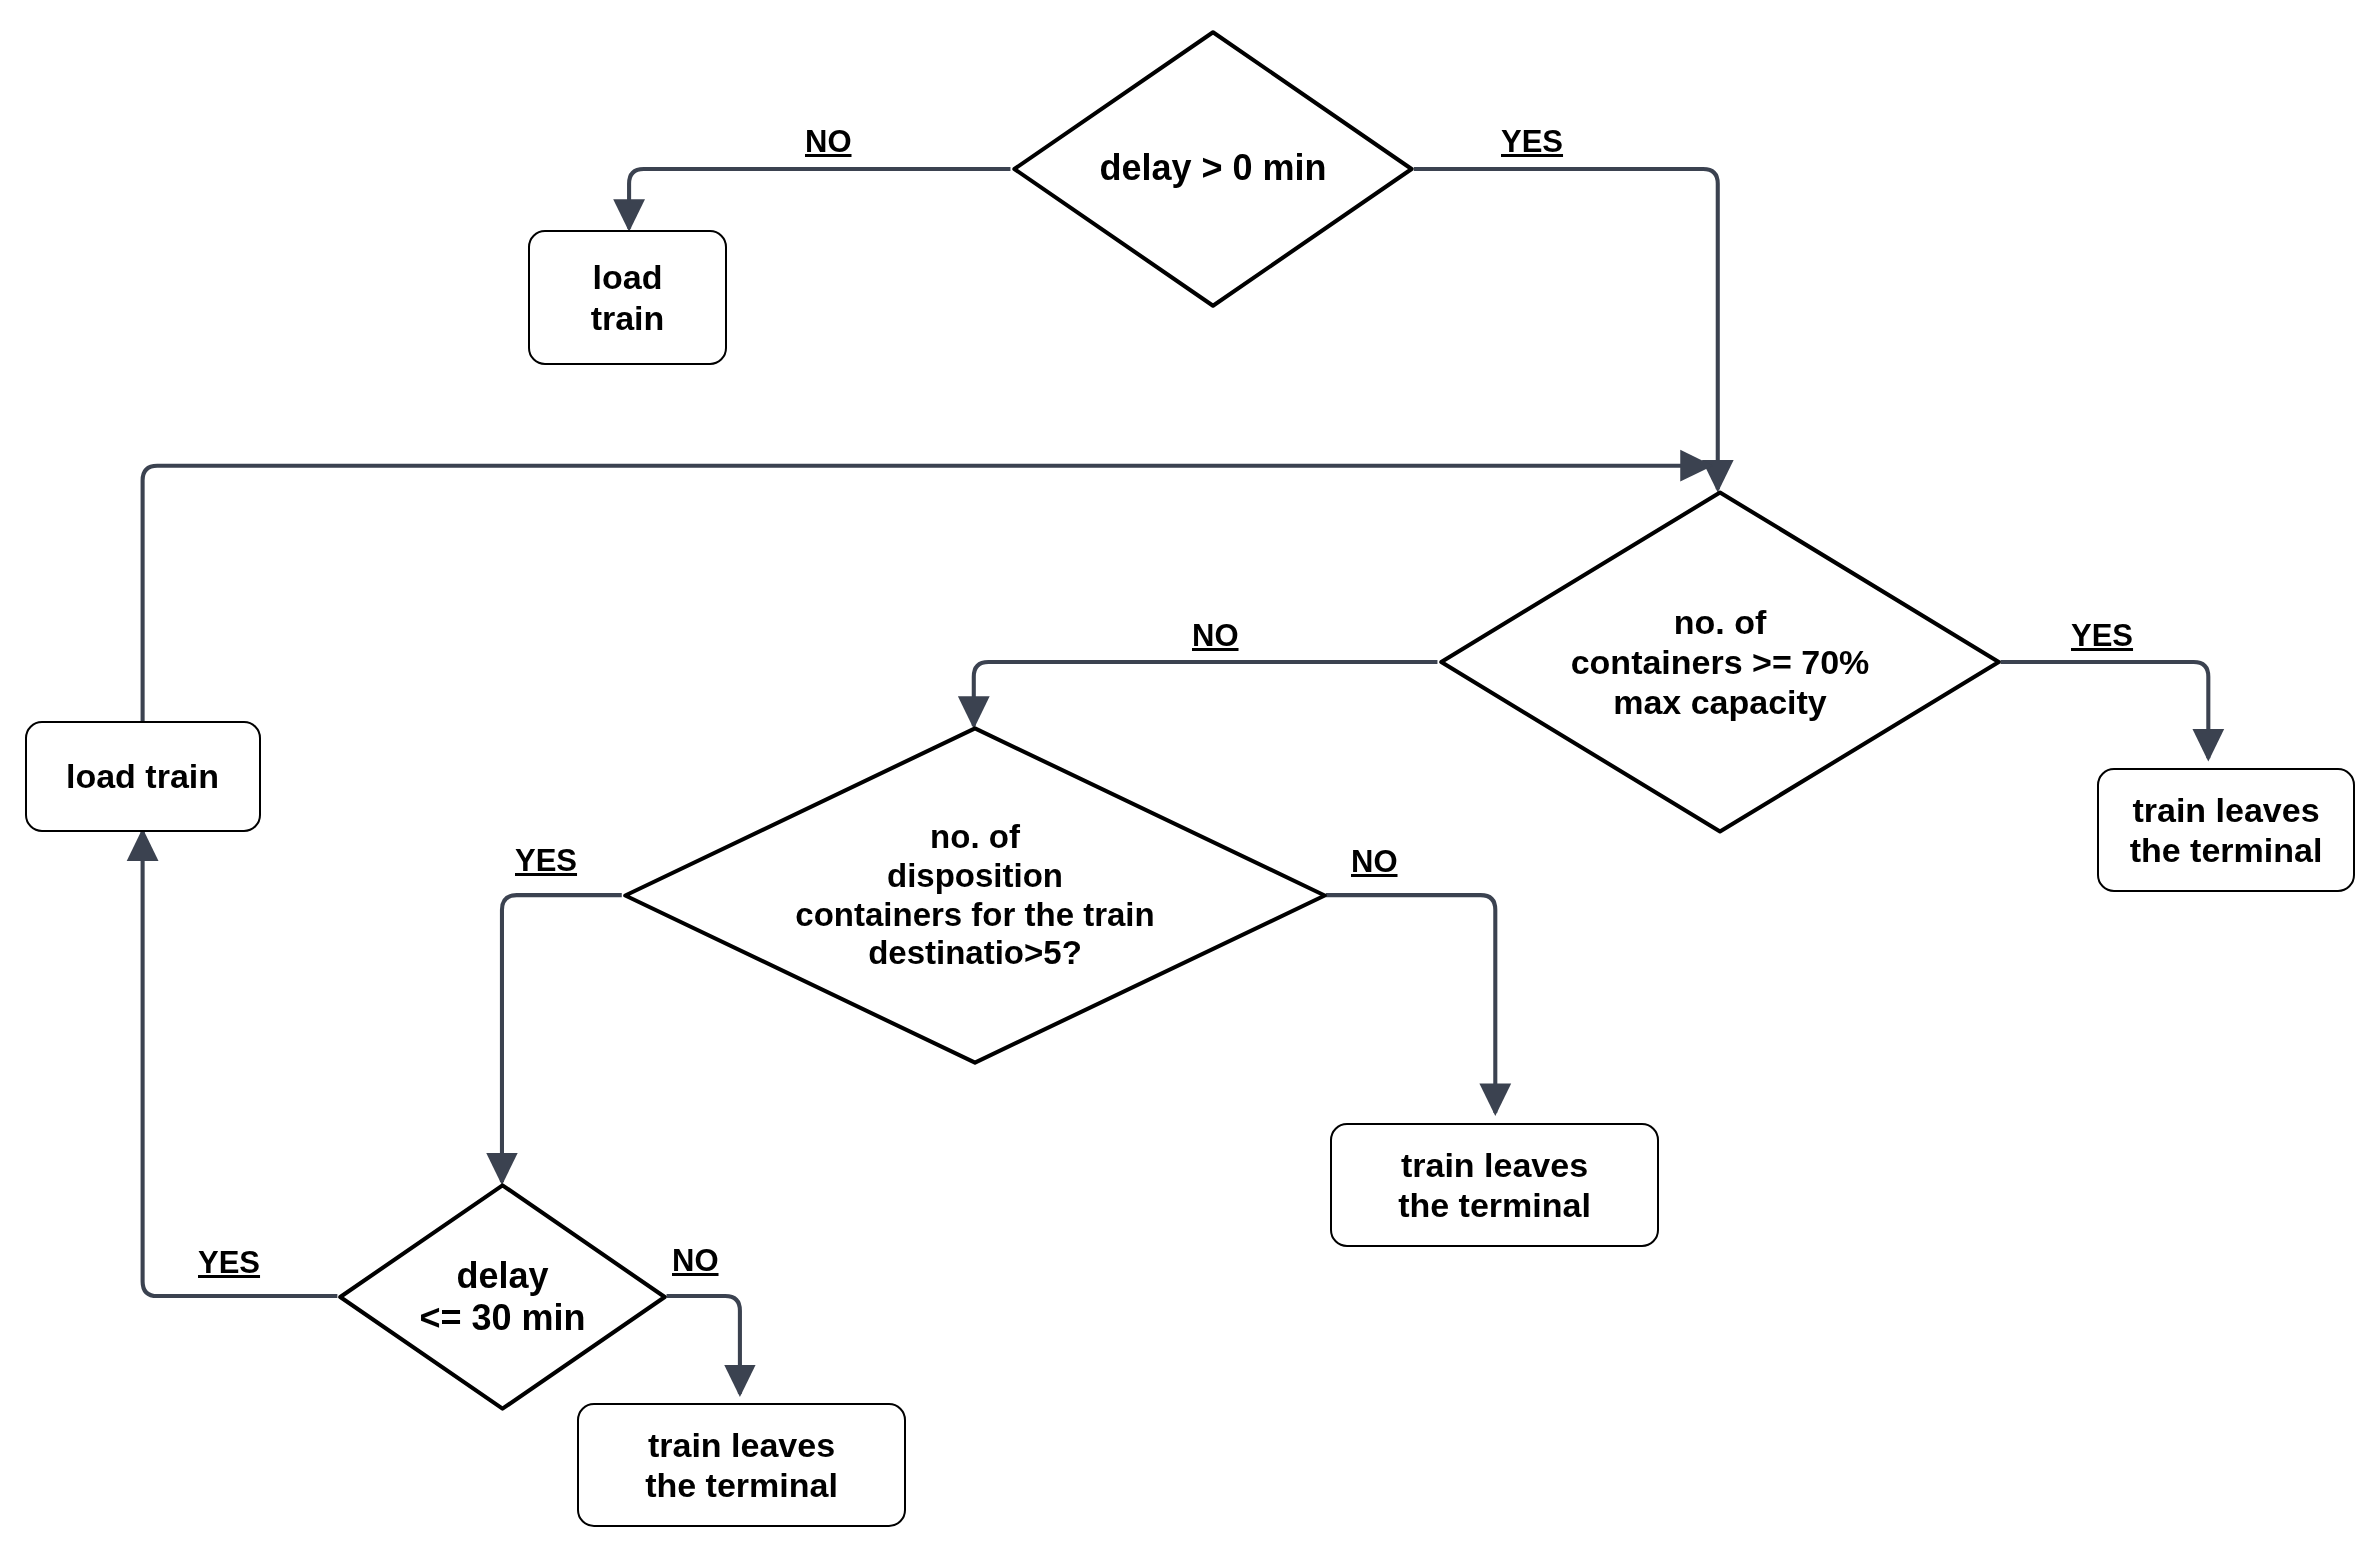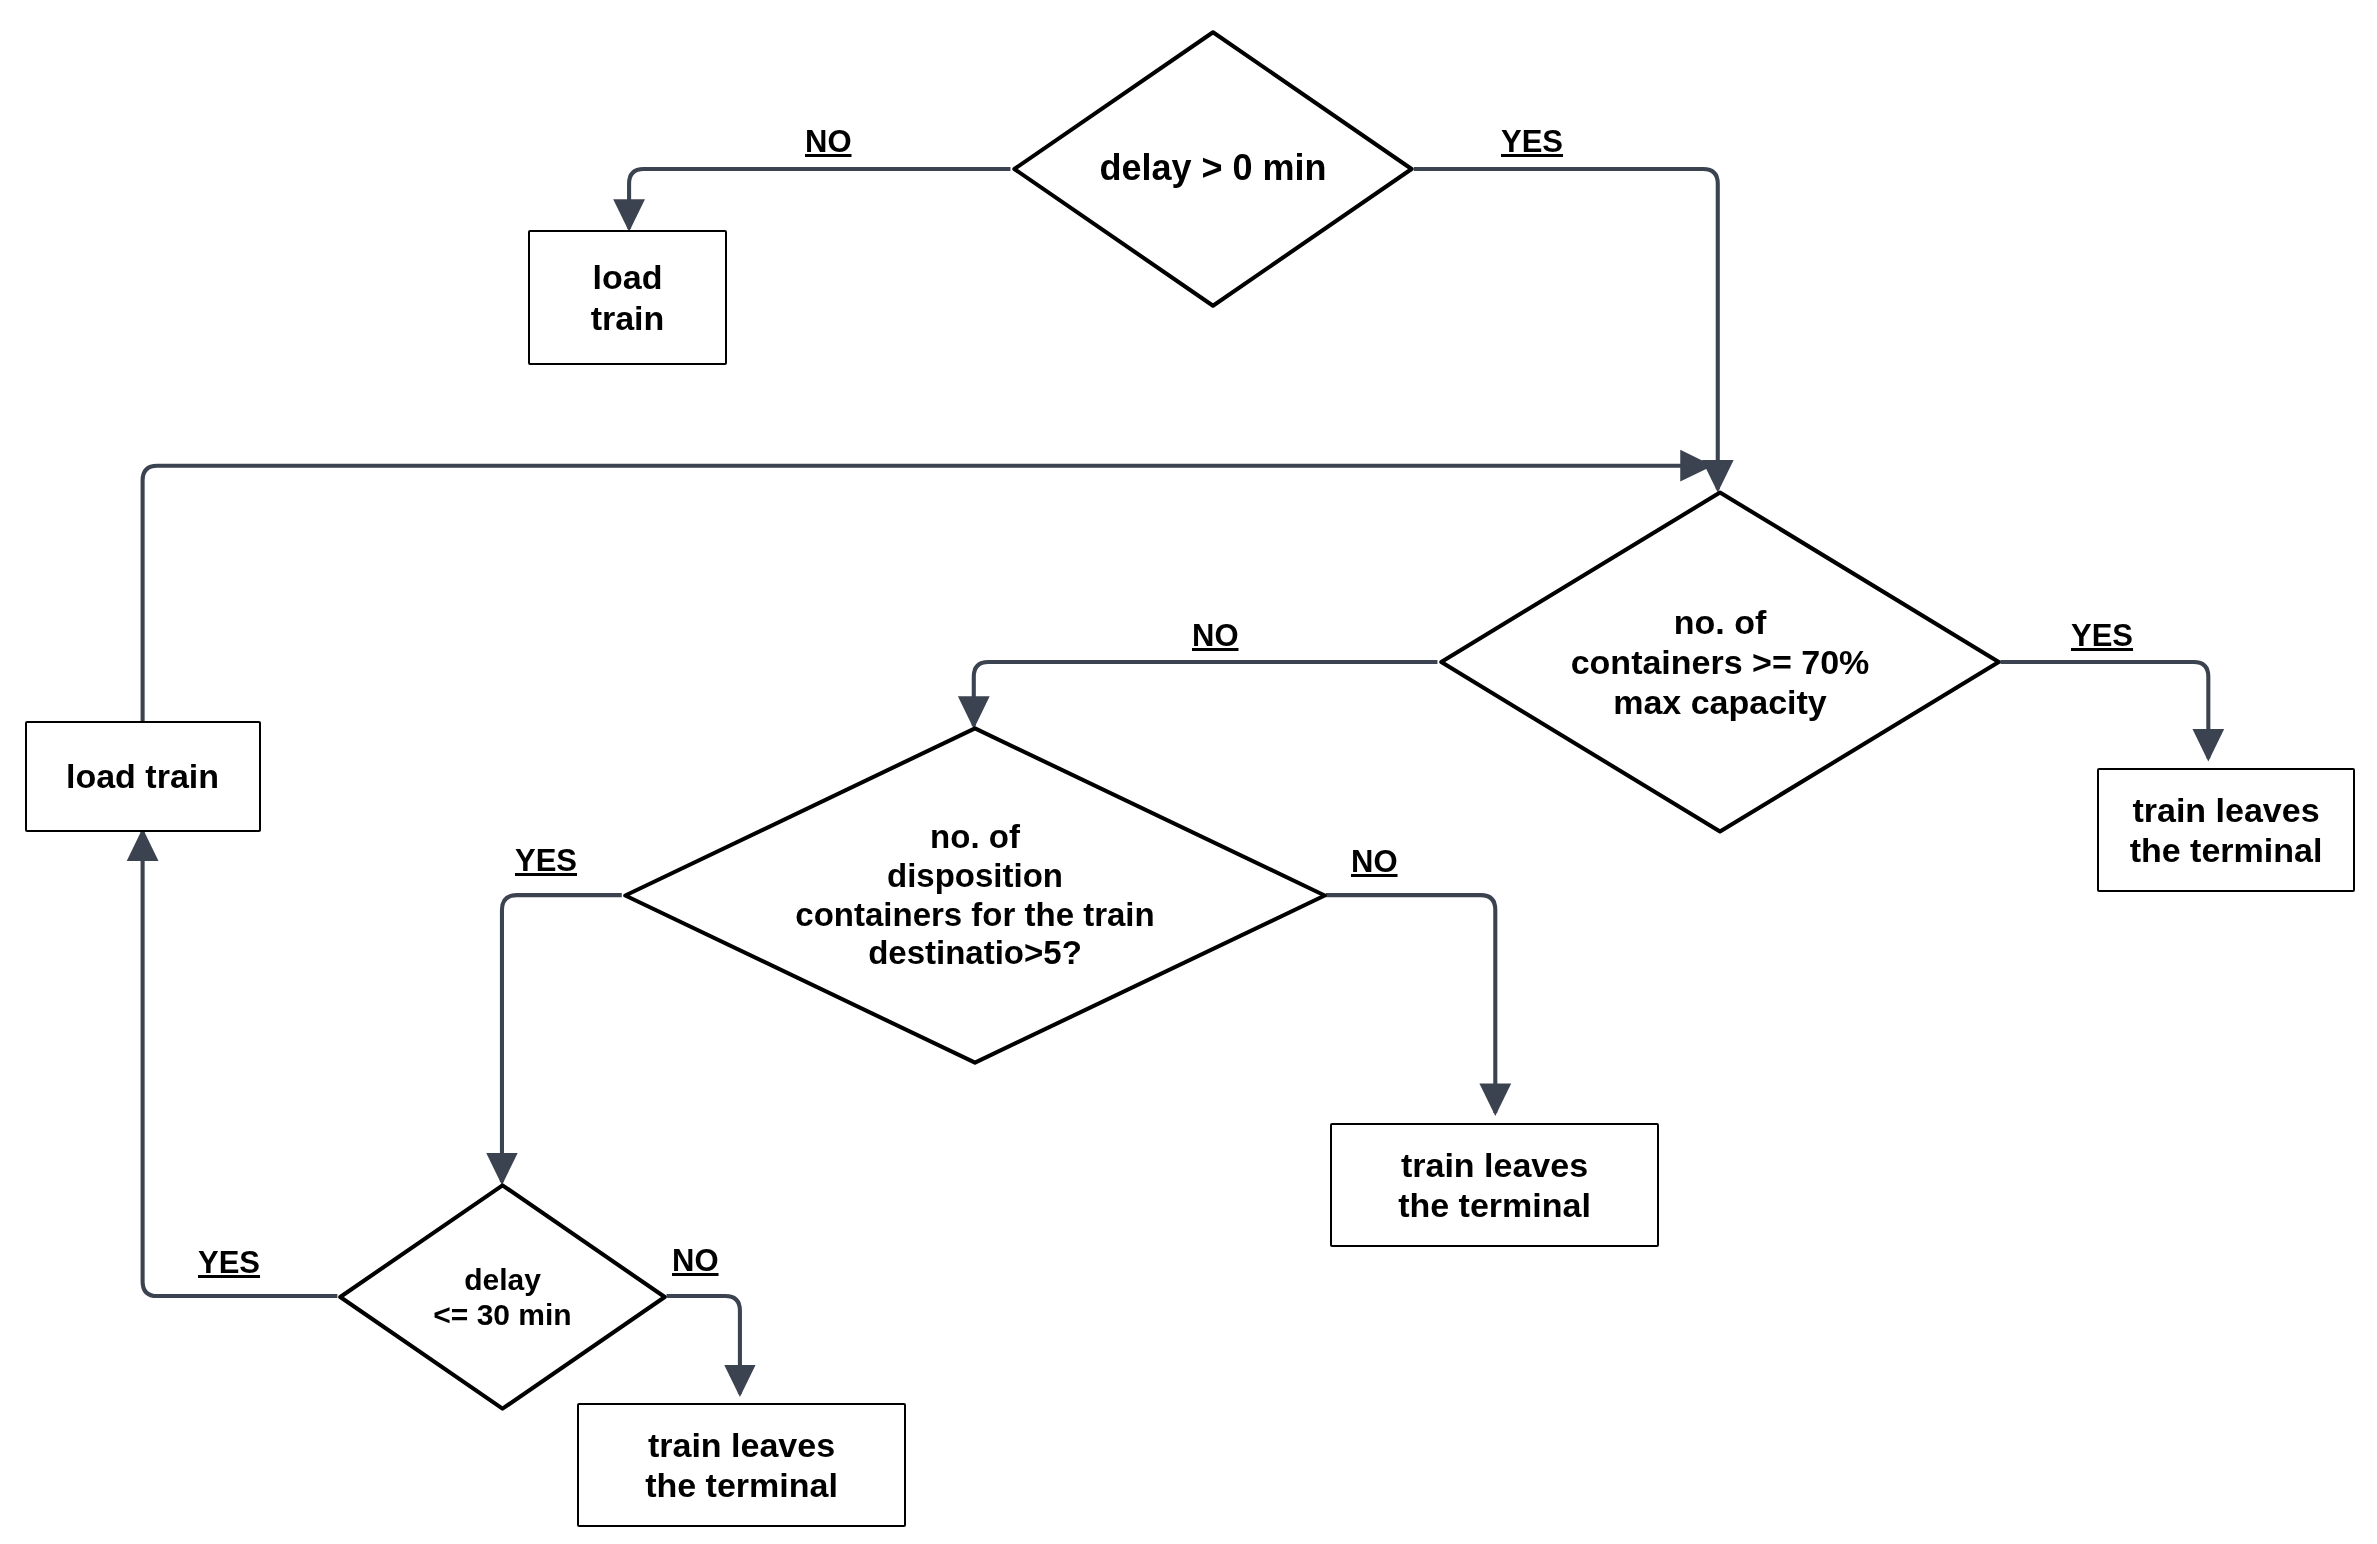--- a/index.html
+++ b/index.html
@@ -33,21 +33,21 @@
     justify-content: center;
     text-align: center;
     color: #000000;
     font-weight: bold;
     line-height: 1.18;
     white-space: pre-line;
   }
   .box {
     background: #ffffff;
     border: 2.4px solid #000000;
-    border-radius: 2px;
+    border-radius: 17px;
     font-size: 33px;
   }
   .diamond-wrap {
     position: absolute;
   }
   .diamond-label {
     position: absolute;
     left: 0;
     top: 0;
     width: 100%;
@@ -144,21 +144,21 @@
 
   <div class="node box" style="left:1330px; top:1123px; width:329px; height:124px; font-size:34px;">
     <span>train leaves
 the terminal</span>
   </div>
 
   <div class="diamond-wrap" style="left:337px; top:1182px; width:331px; height:230px;">
     <svg width="331" height="230" viewBox="0 0 406 282">
       <polygon points="203,4 402,141 203,278 4,141" fill="#ffffff" stroke="#000000" stroke-width="5" stroke-linejoin="round"></polygon>
     </svg>
-    <div class="diamond-label" style="font-size:30px;">delay
+    <div class="diamond-label" style="font-size:36px;">delay
 &lt;= 30 min</div>
   </div>
 
   <div class="node box" style="left:577px; top:1403px; width:329px; height:124px; font-size:34px;">
     <span>train leaves
 the terminal</span>
   </div>
 
   <div class="edge-label" style="left:805px; top:124px;">NO</div>
 

